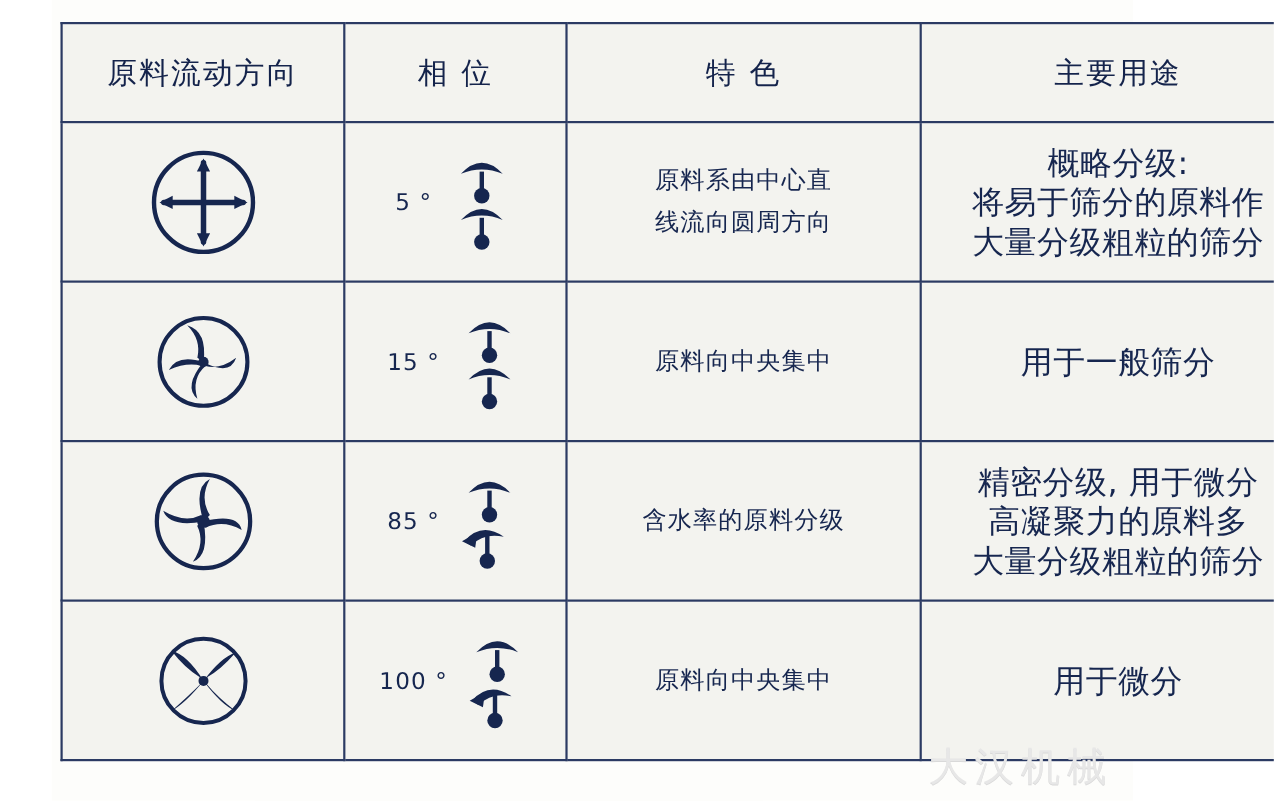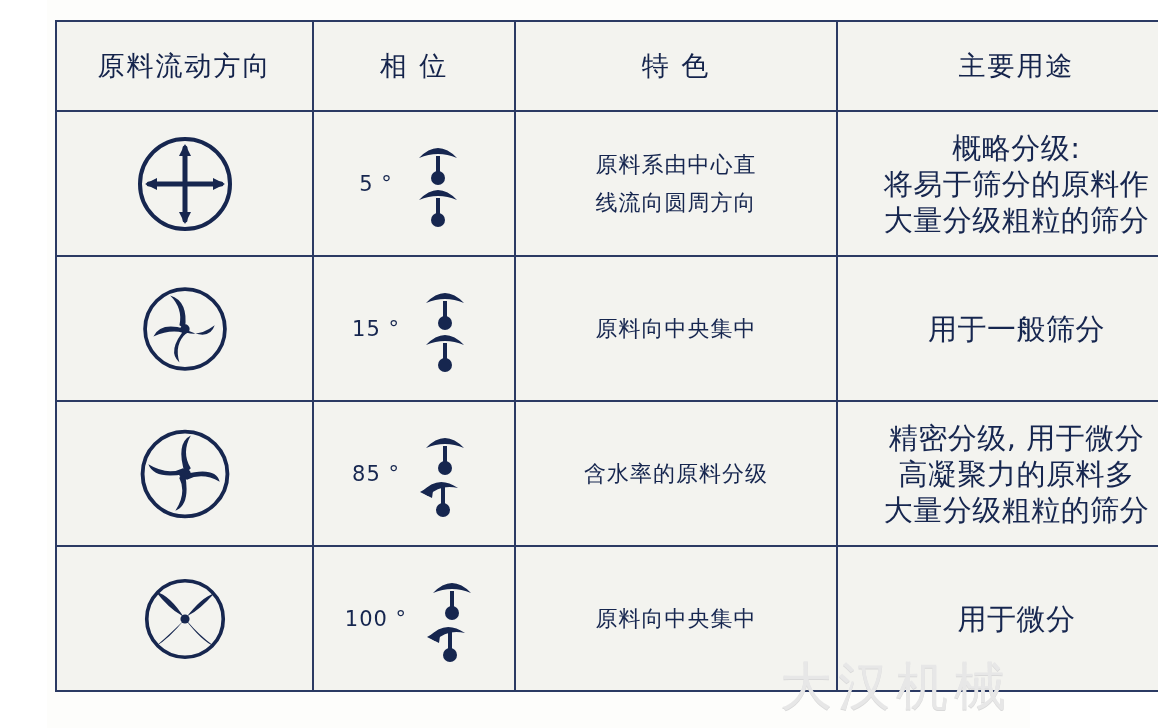--- a/index.html
+++ b/index.html
@@ -82,21 +82,21 @@
     font-size: 21px;
     letter-spacing: 1px;
     color: #16264f;
     font-family: "DejaVu Sans", "Liberation Sans", sans-serif;
   }
   svg { display: block; }
   .watermark {
     position: absolute;
     right: 18px;
     bottom: 6px;
-    font-size: 52px;
+    font-size: 36px;
     color: #e7e7e7;
     font-family: "DejaVu Serif", "Liberation Serif", serif;
     letter-spacing: 6px;
     text-shadow: 0 1px 0 #d9d9d9;
     user-select: none;
   }
   .hdr-txt { display: inline-block; }
 </style>
 </head>
 <body>

